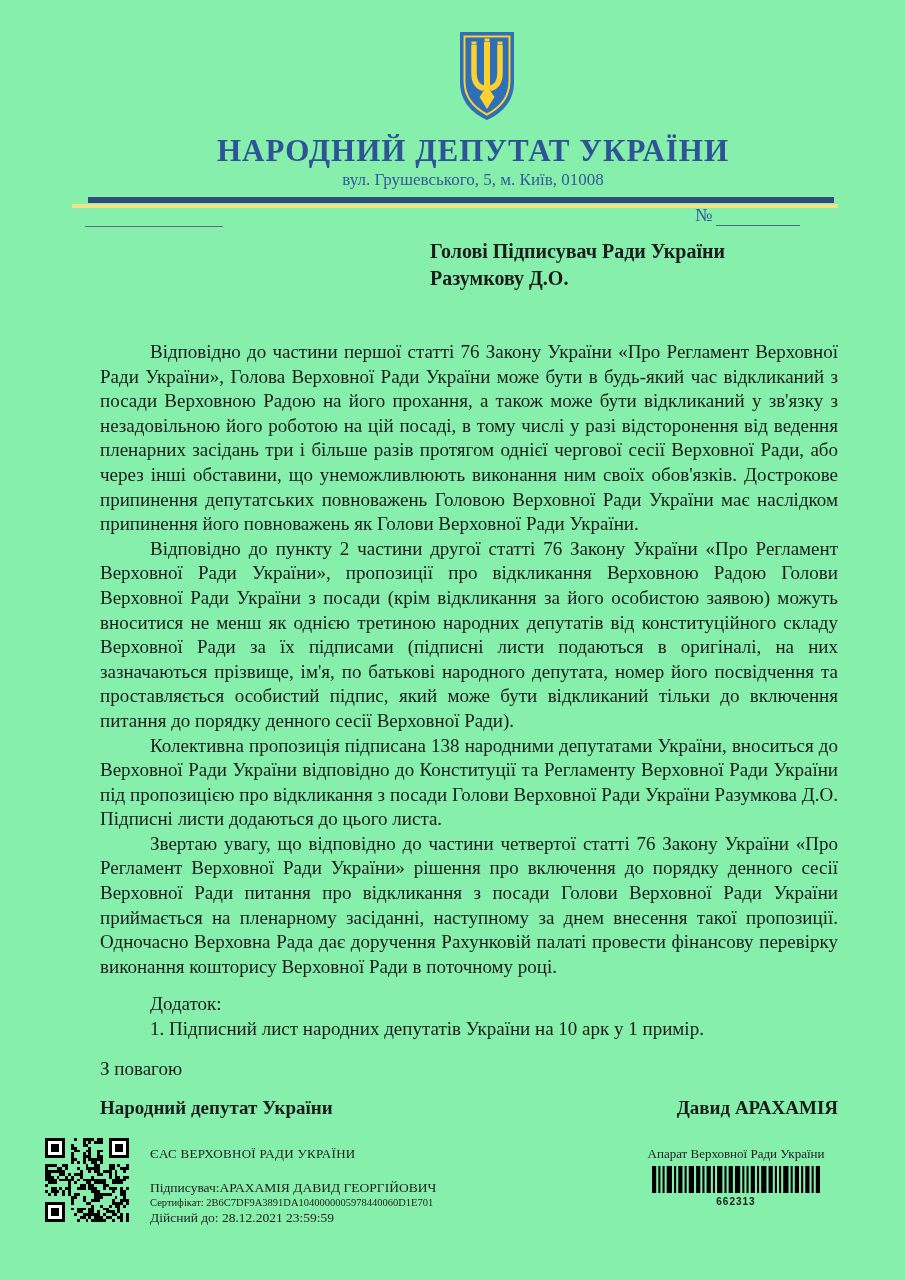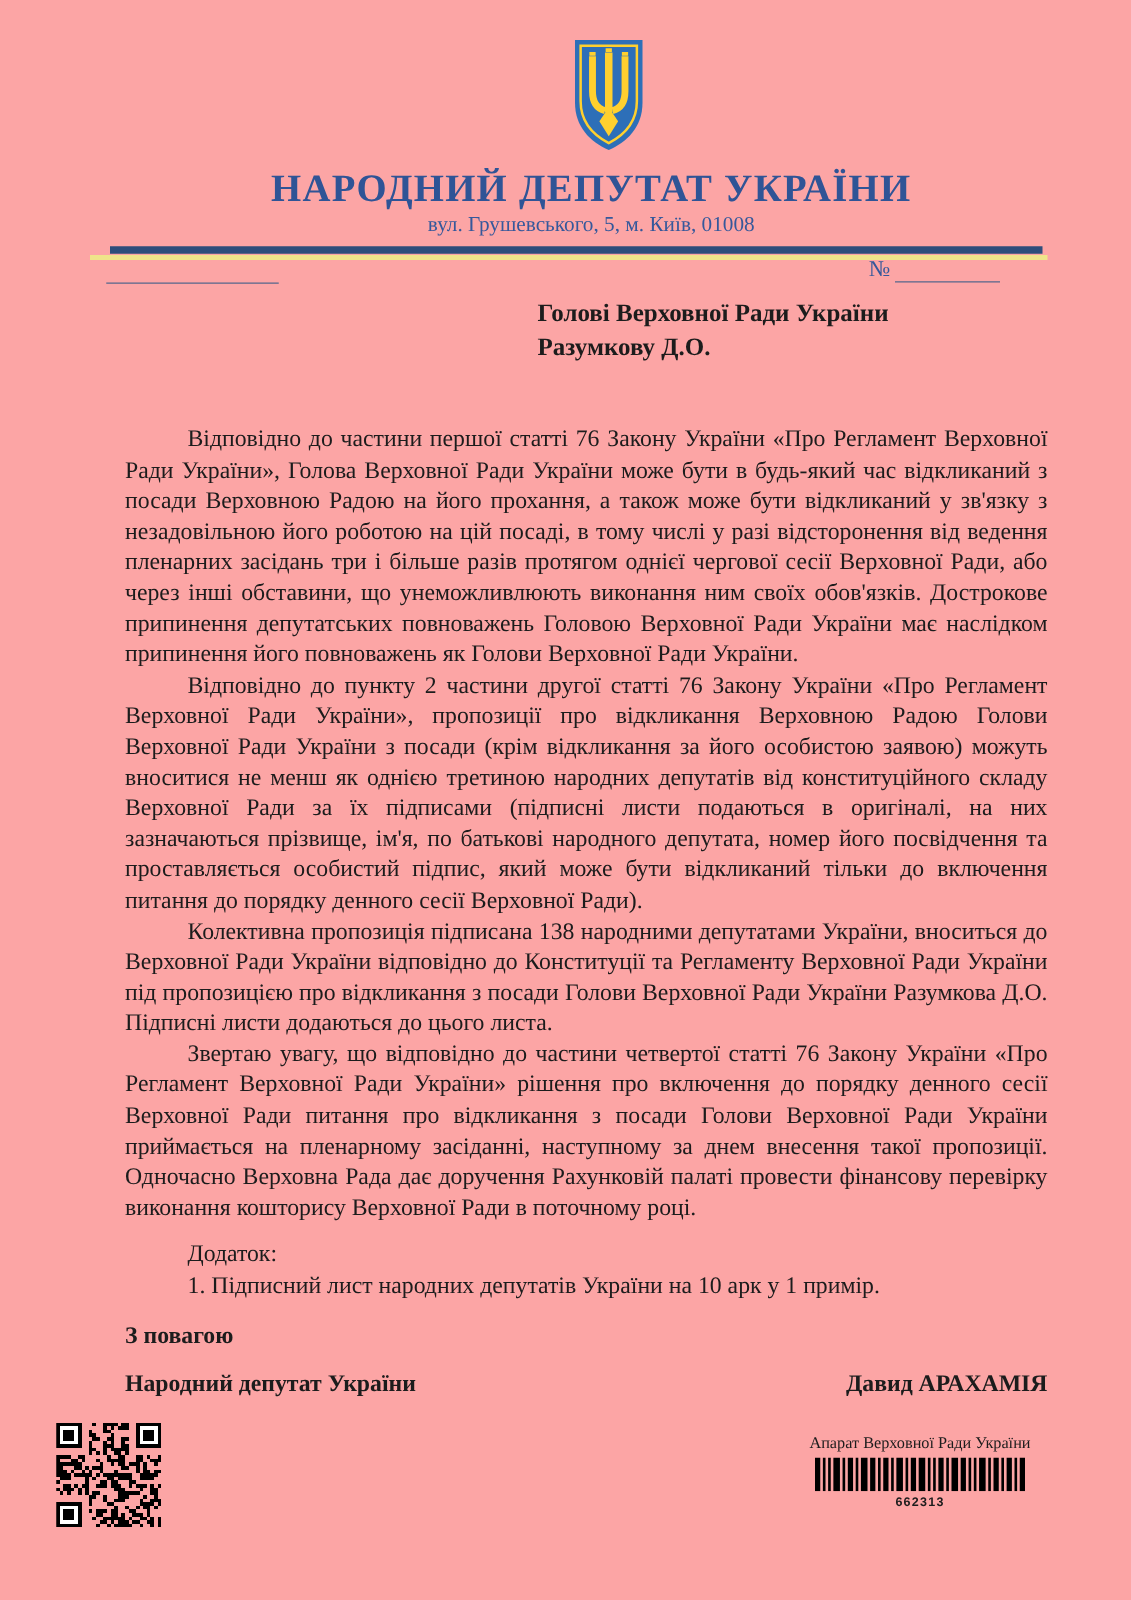--- a/index.html
+++ b/index.html
@@ -1,17 +1,17 @@
 <!DOCTYPE html>
 <html><head>
 <meta charset="utf-8">
 <style>
   html,body{margin:0;padding:0;background:#ffffff;}
   .page{
-    position:relative;width:905px;height:1280px;background:#fca5a5;
+    position:relative;width:905px;height:1280px;background:#86efac;
     font-family:"Liberation Serif", serif;color:#1c1c1c;overflow:hidden;
   }
   
   .emblem{position:absolute;left:457px;top:30px;width:60px;height:92px;}
   .org-title{
     position:absolute;left:0;top:133px;width:946px;text-align:center;
     font-size:31px;font-weight:bold;color:#2f5496;letter-spacing:1px;
   }
   .org-address{
     position:absolute;left:0;top:170px;width:946px;text-align:center;
@@ -24,21 +24,21 @@
   .ref-group{position:absolute;left:695px;top:204px;display:flex;align-items:flex-end;color:#35589b;}
   .ref-no{font-size:18px;line-height:22px;}
   .ref-blank{width:84px;height:21px;border-bottom:1px solid #54678c;margin-left:4px;}
   
   .addressee{position:absolute;left:430px;top:238px;font-size:20px;font-weight:bold;line-height:27px;}
   .salutation{position:absolute;left:308px;top:298px;font-size:20px;font-weight:bold;}
   
   .body-text{position:absolute;left:100px;top:340px;width:738px;font-size:19px;line-height:24.6px;text-align:justify;}
   .body-text p{margin:0;text-indent:50px;}
   .attachment{margin-top:12px;padding-left:50px;line-height:25px;}
-  .closing{margin-top:16px;font-weight:bold;font-size:19px;}
+  .closing{margin-top:16px;font-weight:normal;font-size:19px;}
   .sig-row{margin-top:14px;display:flex;justify-content:space-between;font-weight:bold;font-size:19px;}
   
   .qr{position:absolute;left:45px;top:1138px;width:84px;height:84px;}
   .footer-left{position:absolute;left:150px;top:1146px;width:330px;}
   .f-eas{font-size:13px;letter-spacing:.3px;}
   .f-signer{margin-top:18px;font-size:13.5px;}
   .f-cert{font-size:10.5px;margin-top:1px;}
   .f-valid{font-size:13.5px;margin-top:2px;}
   .footer-right{position:absolute;left:630px;top:1146px;width:212px;text-align:center;}
   .f-office{font-size:13px;}
@@ -68,21 +68,21 @@
   <div class="divider-yellow"></div>
   <div class="divider-navy"></div>
 
   <div class="date-blank"></div>
   <div class="ref-group">
     <span class="ref-no">№</span>
     <span class="ref-blank"></span>
   </div>
 
   <div class="addressee">
-    <div>Голові Верховної Ради України</div>
+    <div>Голові Підписувач Ради України</div>
     <div>Разумкову Д.О.</div>
   </div>
 
 
   <div class="body-text">
     <p>Відповідно до частини першої статті 76 Закону України «Про Регламент Верховної Ради України», Голова Верховної Ради України може бути в будь-який час відкликаний з посади Верховною Радою на його прохання, а також може бути відкликаний у зв'язку з незадовільною його роботою на цій посаді, в тому числі у разі відсторонення від ведення пленарних засідань три і більше разів протягом однієї чергової сесії Верховної Ради, або через інші обставини, що унеможливлюють виконання ним своїх обов'язків. Дострокове припинення депутатських повноважень Головою Верховної Ради України має наслідком припинення його повноважень як Голови Верховної Ради України.</p>
     <p>Відповідно до пункту 2 частини другої статті 76 Закону України «Про Регламент Верховної Ради України», пропозиції про відкликання Верховною Радою Голови Верховної Ради України з посади (крім відкликання за його особистою заявою) можуть вноситися не менш як однією третиною народних депутатів від конституційного складу Верховної Ради за їх підписами (підписні листи подаються в оригіналі, на них зазначаються прізвище, ім'я, по батькові народного депутата, номер його посвідчення та проставляється особистий підпис, який може бути відкликаний тільки до включення питання до порядку денного сесії Верховної Ради).</p>
     <p>Колективна пропозиція підписана 138 народними депутатами України, вноситься до Верховної Ради України відповідно до Конституції та Регламенту Верховної Ради України під пропозицією про відкликання з посади Голови Верховної Ради України Разумкова Д.О. Підписні листи додаються до цього листа.</p>
     <p>Звертаю увагу, що відповідно до частини четвертої статті 76 Закону України «Про Регламент Верховної Ради України» рішення про включення до порядку денного сесії Верховної Ради питання про відкликання з посади Голови Верховної Ради України приймається на пленарному засіданні, наступному за днем внесення такої пропозиції. Одночасно Верховна Рада дає доручення Рахунковій палаті провести фінансову перевірку виконання кошторису Верховної Ради в поточному році.</p>
 
@@ -392,20 +392,26 @@
       <rect x="1" y="1" width="5" height="5" fill="#fff"></rect>
       <rect x="2" y="2" width="3" height="3" fill="#000"></rect>
       <rect x="22" y="0" width="7" height="7" fill="#000"></rect>
       <rect x="23" y="1" width="5" height="5" fill="#fff"></rect>
       <rect x="24" y="2" width="3" height="3" fill="#000"></rect>
       <rect x="0" y="22" width="7" height="7" fill="#000"></rect>
       <rect x="1" y="23" width="5" height="5" fill="#fff"></rect>
       <rect x="2" y="24" width="3" height="3" fill="#000"></rect>
     </svg>
 
+  <div class="footer-left">
+    <div class="f-eas">ЄАС ВЕРХОВНОЇ РАДИ УКРАЇНИ</div>
+    <div class="f-signer">Підписувач:АРАХАМІЯ ДАВИД ГЕОРГІЙОВИЧ</div>
+    <div class="f-cert">Сертифікат: 2B6C7DF9A3891DA1040000005978440060D1E701</div>
+    <div class="f-valid">Дійсний до: 28.12.2021 23:59:59</div>
+  </div>
 
   <div class="footer-right">
     <div class="f-office">Апарат Верховної Ради України</div>
     <svg class="barcode" viewBox="0 0 160 26" preserveAspectRatio="none" xmlns="http://www.w3.org/2000/svg">
       <g fill="#000">
         <rect x="0" width="4" height="26"></rect>
           <rect x="6" width="2" height="26"></rect>
           <rect x="10" width="2" height="26"></rect>
         <rect x="14" width="5" height="26"></rect>
           <rect x="21" width="2" height="26"></rect>

